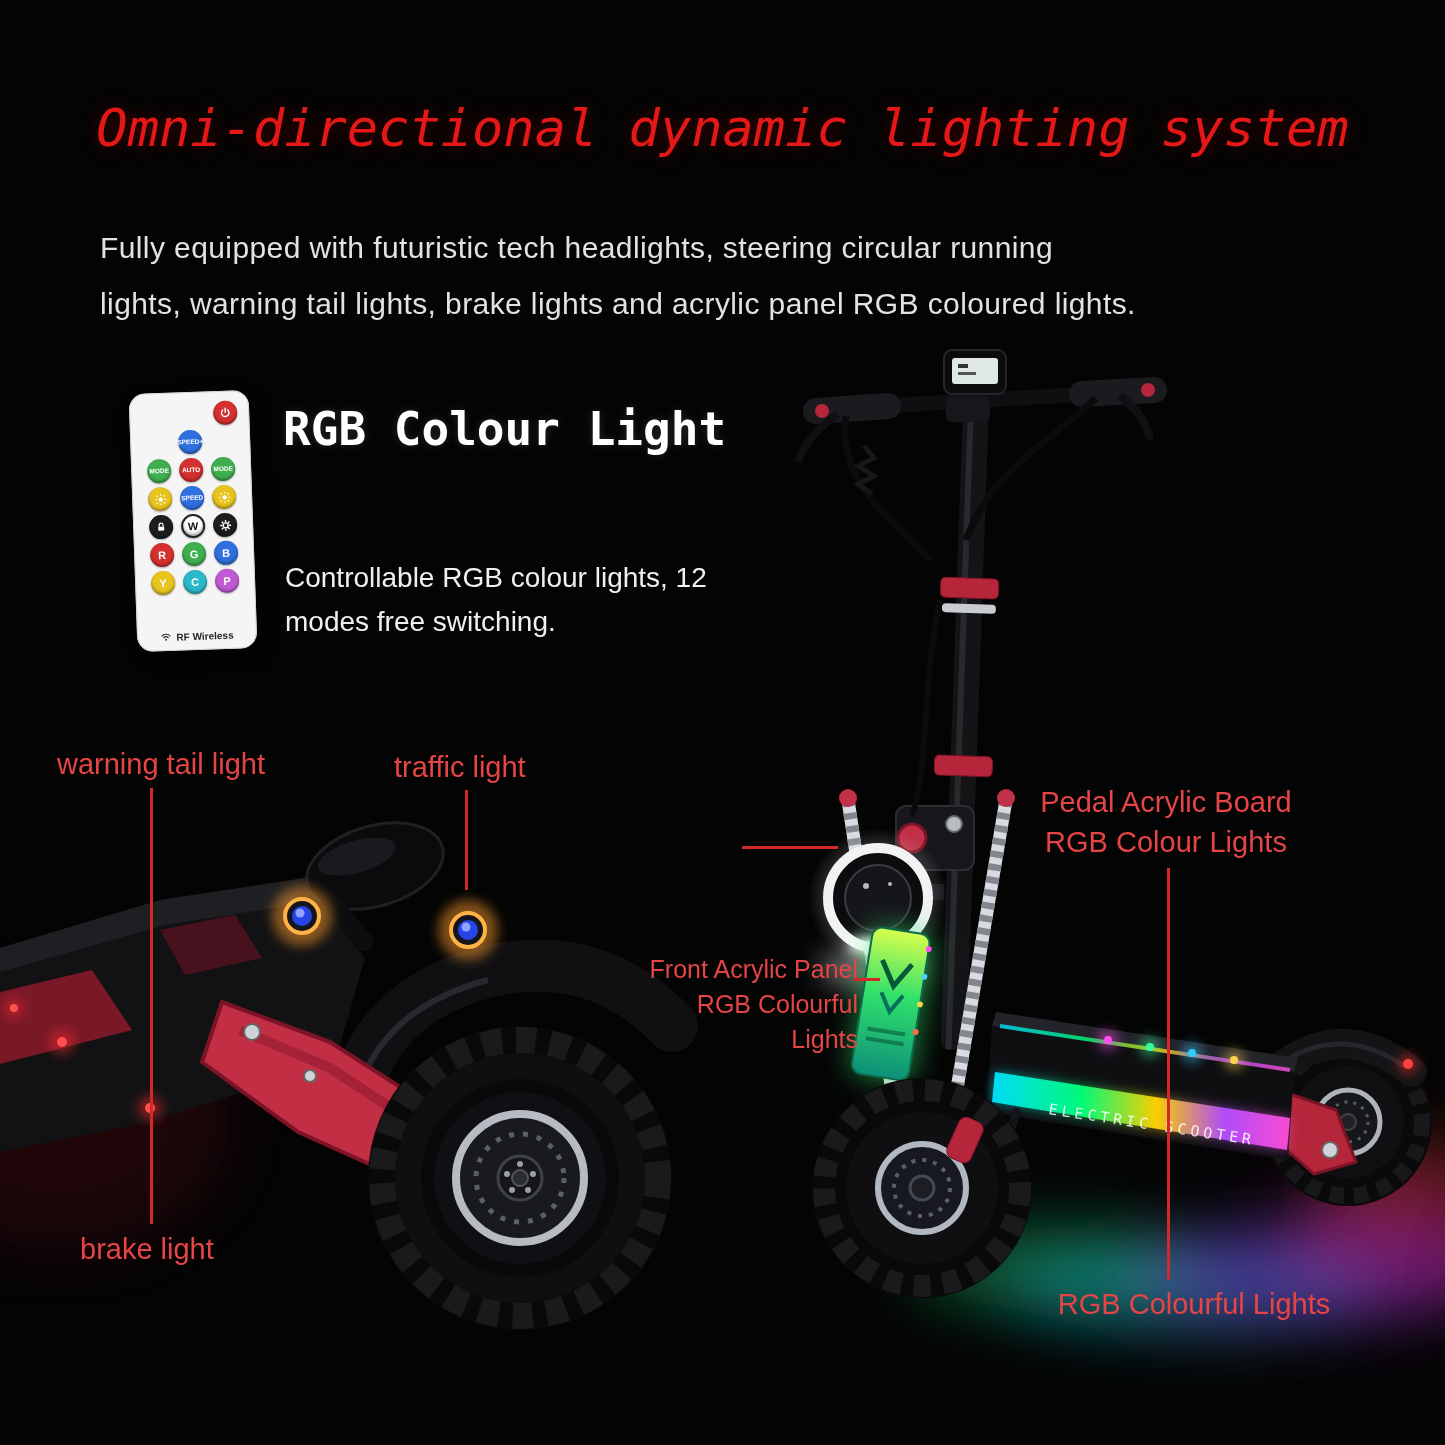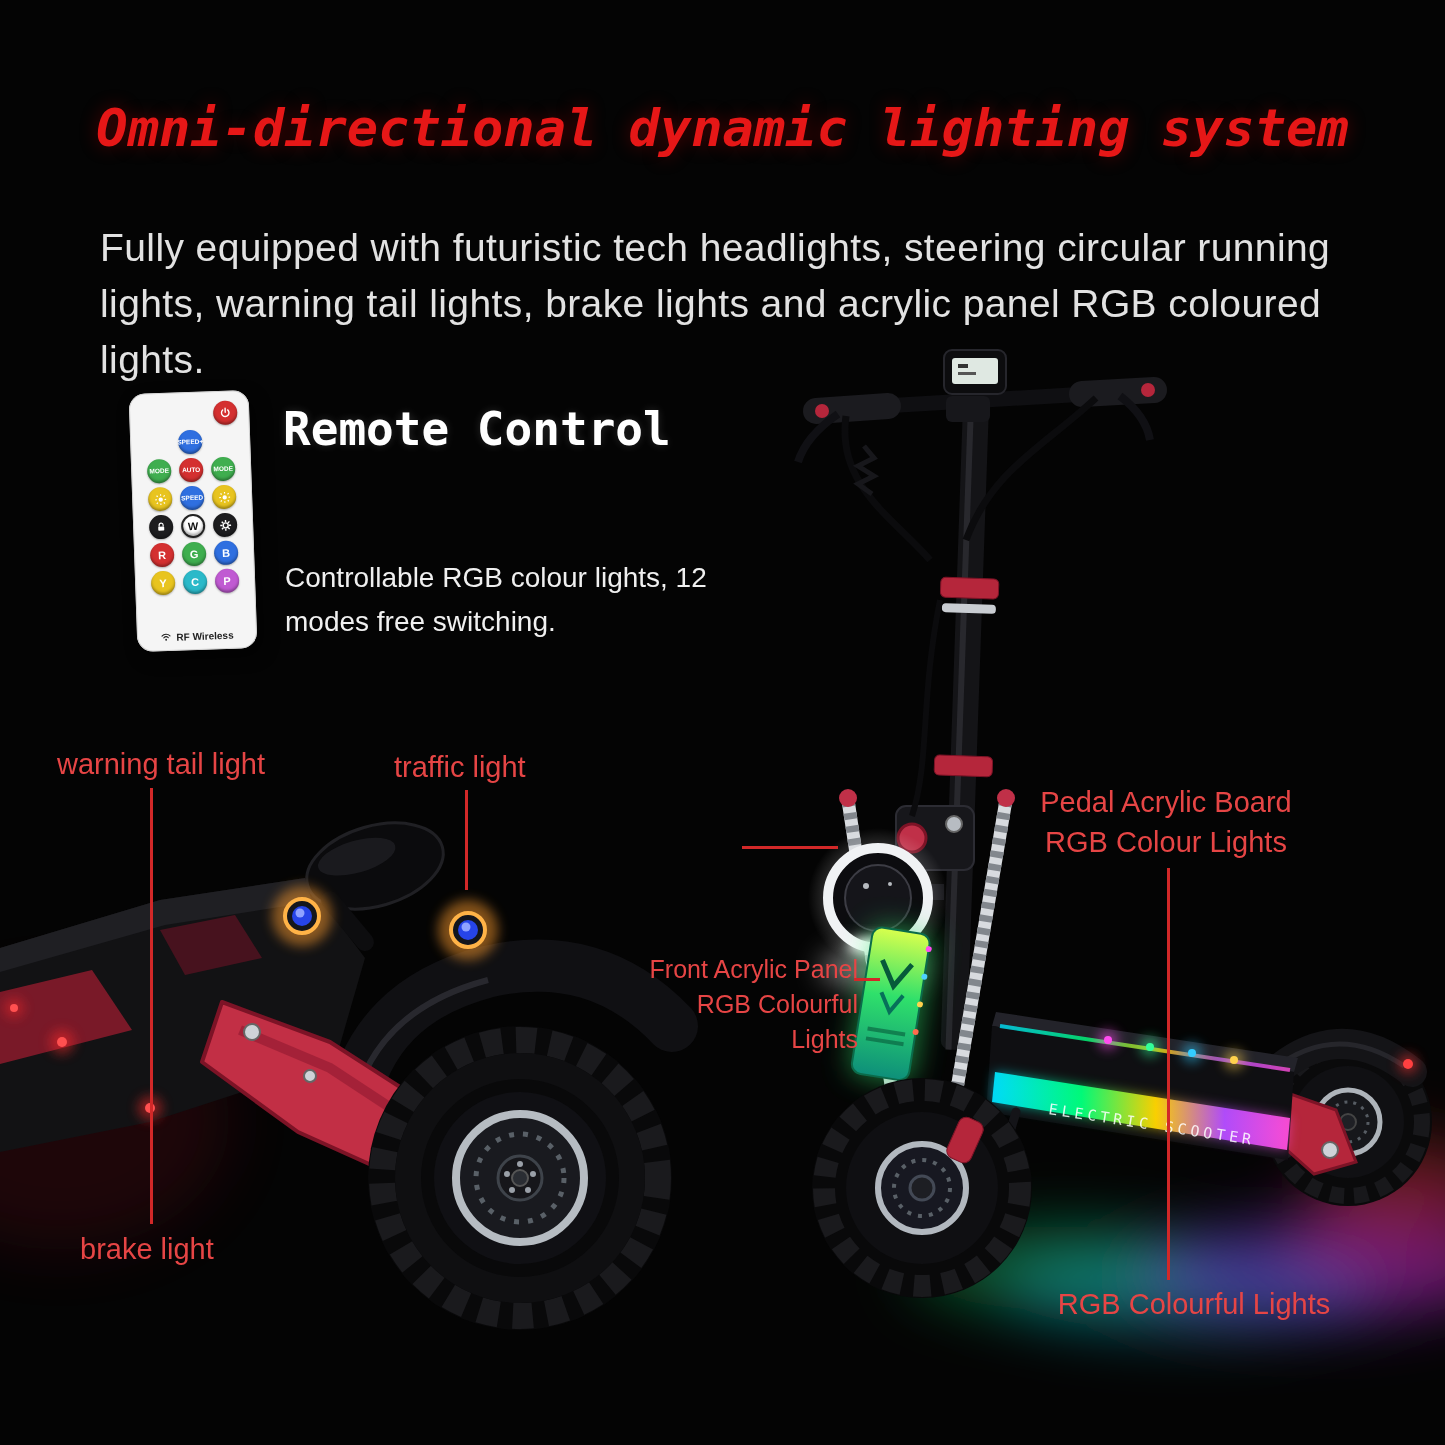--- a/index.html
+++ b/index.html
@@ -1,25 +1,25 @@
 <!DOCTYPE html>
 <html><head>
 <meta charset="utf-8">
 <style>
   html,body{margin:0;padding:0;background:#000;}
   .canvas{position:relative;width:1445px;height:1445px;background:#040404;overflow:hidden;
           font-family:"Liberation Sans",sans-serif;}
   .scene{position:absolute;left:0;top:0;z-index:1;}
   
   .title{position:absolute;top:98px;left:0;width:100%;text-align:center;z-index:4;
-         font-family:"DejaVu Sans Mono",monospace;font-weight:bold;font-style:italic;
+         font-family:"DejaVu Sans Mono",monospace;font-weight:normal;font-style:italic;
          font-size:52px;color:#e61717;letter-spacing:0;
          text-shadow:0 0 18px rgba(220,10,10,.35);}
   .subtitle{position:absolute;top:220px;left:100px;width:1280px;z-index:4;
-            font-size:39px;color:#e2e2e2;line-height:56px;letter-spacing:.4px;}
+            font-size:30px;color:#e2e2e2;line-height:56px;letter-spacing:.4px;}
   
   .remote{position:absolute;left:133px;top:392px;width:120px;height:258px;z-index:4;
           background:#f5f5f5;border-radius:16px;transform:rotate(-2deg);
           box-shadow:inset 0 0 0 1px #d0d0d0, 5px 7px 16px rgba(0,0,0,.65);
           display:flex;flex-direction:column;align-items:center;padding-top:8px;box-sizing:border-box;}
   .r-row{display:flex;justify-content:center;gap:8px;margin:2px 0;width:100%;}
   .r-row-power{justify-content:flex-end;padding-right:12px;box-sizing:border-box;}
   .btn{width:24px;height:24px;border-radius:50%;display:flex;align-items:center;justify-content:center;
        font-weight:bold;color:#fff;font-size:6.5px;line-height:1;text-align:center;
        box-shadow:inset 0 -2px 3px rgba(0,0,0,.35), 0 1px 2px rgba(0,0,0,.3);}
@@ -382,21 +382,21 @@
           <path d="M4 10a11 11 0 0 1 16 0"></path>
             <path d="M7.5 13.5a6.5 6.5 0 0 1 9 0"></path>
         </g>
         <circle cx="12" cy="17.5" r="1.8" fill="#222"></circle>
       </svg>
       <span>RF Wireless</span>
     </div>
   </div>
 
   <div class="rgb-heading">
-    <div>Remote Control</div>
+    <div>RGB Colour Light</div>
   </div>
   <div class="rgb-desc">
     <div>Controllable RGB colour lights, 12</div>
     <div>modes free switching.</div>
   </div>
 
   <div class="ann ann-warning">warning tail light</div>
   <div class="ann ann-traffic">traffic light</div>
   <div class="ann ann-frontpanel">
     <div>Front Acrylic Panel</div>

